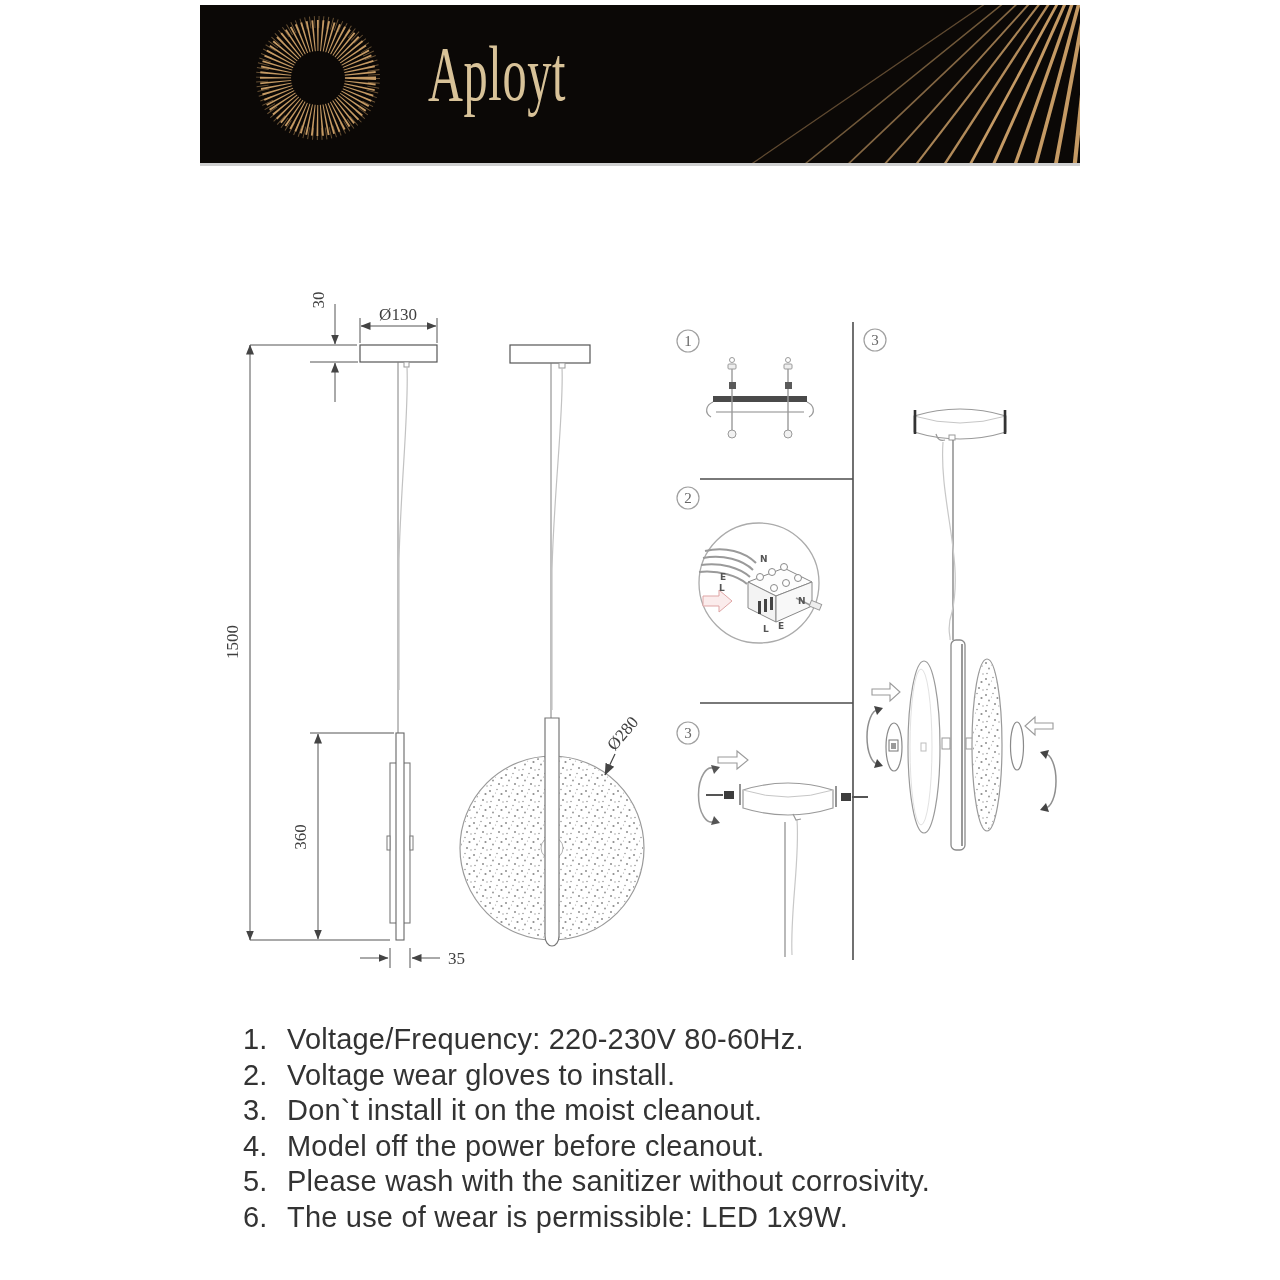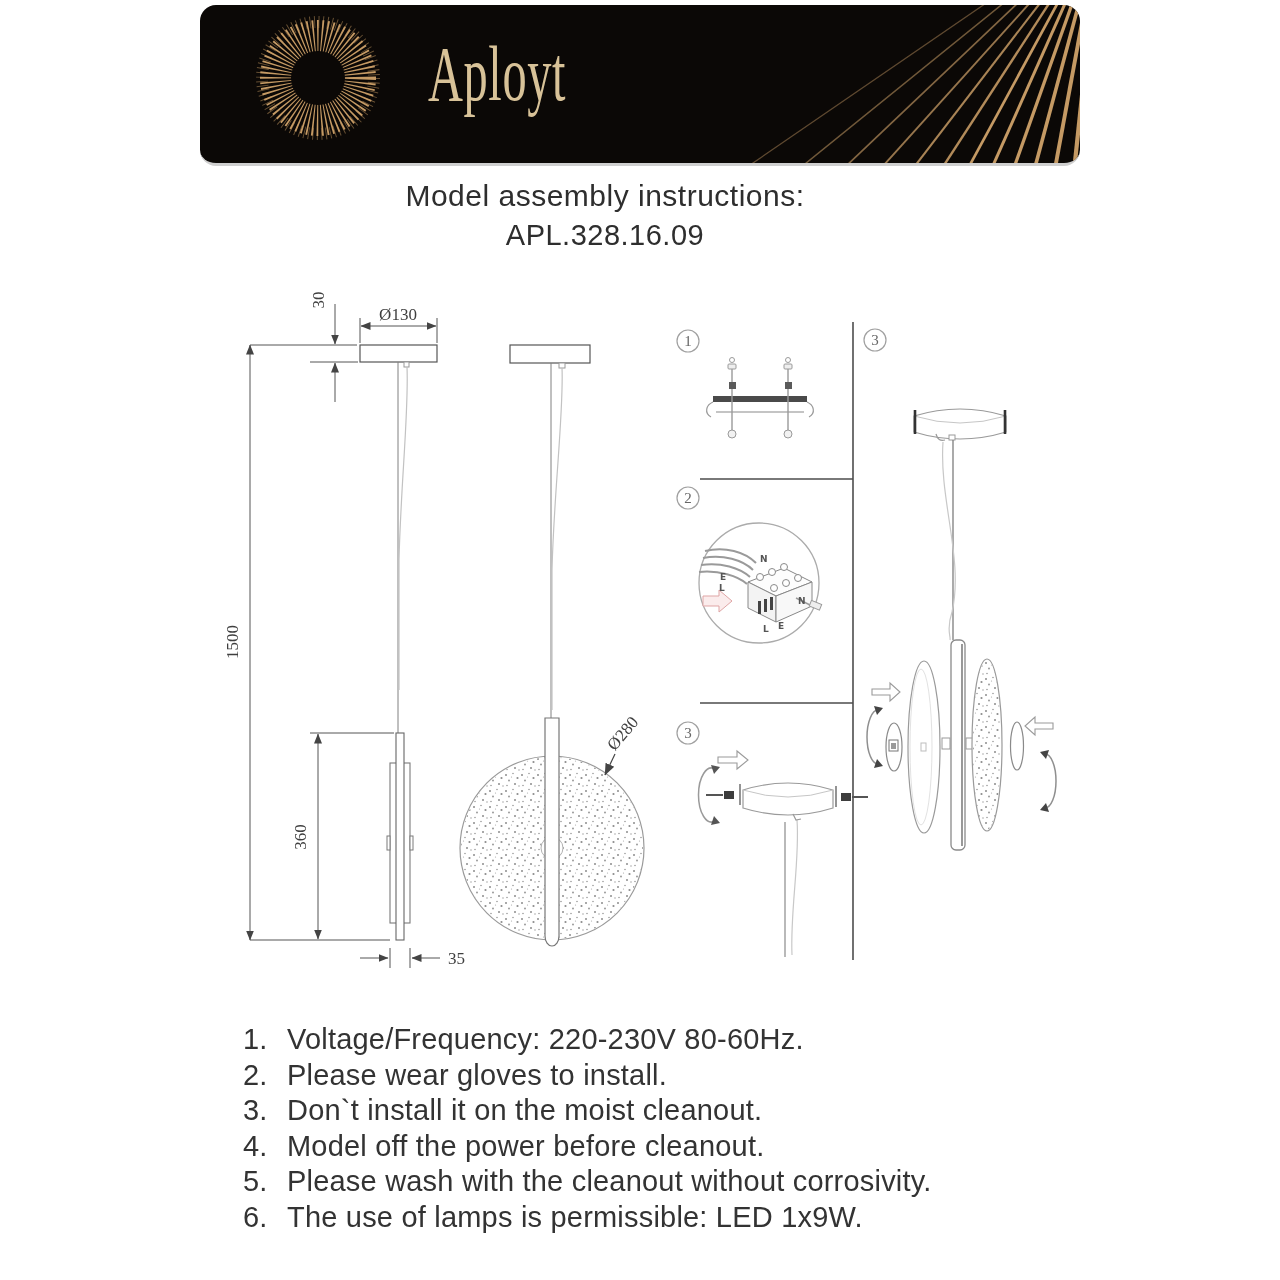--- a/index.html
+++ b/index.html
@@ -3,21 +3,21 @@
 <meta charset="utf-8">
 <style>
   :root{
     --gold:#c59a64; --banner:#0b0806; --ink:#333333;
   }
   html,body{margin:0;padding:0;background:#ffffff;}
   .page{position:relative;width:1280px;height:1280px;background:#ffffff;overflow:hidden;
         font-family:"Liberation Sans",sans-serif;outline:1px solid #d8d8d8;}
   
   .banner{position:absolute;left:200px;top:5px;width:880px;height:158px;
-          background:var(--banner);border-bottom:3px solid #cfcfcf;overflow:hidden;border-radius:16px;}
+          background:var(--banner);border-bottom:3px solid #cfcfcf;overflow:hidden;}
   .sunburst{position:absolute;left:43px;top:-2px;}
   .brand{position:absolute;left:228px;top:30px;font-family:"Liberation Serif",serif;
          font-size:78px;line-height:1;color:#d8c298;letter-spacing:1px;
          transform:scaleX(.62);transform-origin:left top;font-weight:400;}
   .rays{position:absolute;right:0;top:0;}
   
   .title-block{position:absolute;left:0;top:176px;width:1210px;text-align:center;color:#2e2e2e;}
   .title-line1{font-size:30px;line-height:40px;letter-spacing:.5px;}
   .title-line2{font-size:29px;line-height:38px;letter-spacing:.5px;}
   
@@ -55,24 +55,20 @@
         <line x1="900" y1="-80" x2="246" y2="927" stroke-width="2.4" opacity="0.9"></line>
         <line x1="900" y1="-80" x2="169" y2="872" stroke-width="2.1" opacity="0.85"></line>
         <line x1="900" y1="-80" x2="97" y2="812" stroke-width="1.9" opacity="0.75"></line>
         <line x1="900" y1="-80" x2="30" y2="746" stroke-width="1.7" opacity="0.65"></line>
         <line x1="900" y1="-80" x2="-32" y2="675" stroke-width="1.5" opacity="0.55"></line>
         <line x1="900" y1="-80" x2="-90" y2="599" stroke-width="1.3" opacity="0.45"></line>
       </g>
     </svg>
   </div>
 
-  <div class="title-block">
-    <div class="title-line1">Model assembly instructions:</div>
-    <div class="title-line2">APL.328.16.09</div>
-  </div>
 
   <svg class="drawing" width="920" height="730" viewBox="0 0 920 730">
     <defs>
       <marker id="arr" viewBox="0 0 10 10" refX="9.5" refY="5" markerWidth="10" markerHeight="10" orient="auto-start-reverse">
         <path d="M0,1 L10,5 L0,9 z" fill="#444"></path>
       </marker>
       <pattern id="speck" width="16" height="16" patternUnits="userSpaceOnUse">
         <circle cx="2" cy="3" r="1" fill="#8c8c8c"></circle>
           <circle cx="9" cy="1.5" r="0.8" fill="#9a9a9a"></circle>
         <circle cx="13.5" cy="6" r="1.1" fill="#8c8c8c"></circle>
@@ -271,33 +267,33 @@
     </g>
   </svg>
 
   <div class="inst">
     <div class="li">
       <span class="num">1.</span>
       <span class="txt">Voltage/Frequency: 220-230V 80-60Hz.</span>
     </div>
     <div class="li">
       <span class="num">2.</span>
-      <span class="txt">Please wear gloves to install.</span>
+      <span class="txt">Voltage wear gloves to install.</span>
     </div>
     <div class="li">
       <span class="num">3.</span>
       <span class="txt">Don`t install it on the moist cleanout.</span>
     </div>
     <div class="li">
       <span class="num">4.</span>
       <span class="txt">Model off the power before cleanout.</span>
     </div>
     <div class="li">
       <span class="num">5.</span>
-      <span class="txt">Please wash with the cleanout without corrosivity.</span>
+      <span class="txt">Please wash with the sanitizer without corrosivity.</span>
     </div>
     <div class="li">
       <span class="num">6.</span>
-      <span class="txt">The use of lamps is permissible: LED 1x9W.</span>
+      <span class="txt">The use of wear is permissible: LED 1x9W.</span>
     </div>
   </div>
 
 </div>
 
 </body></html>

